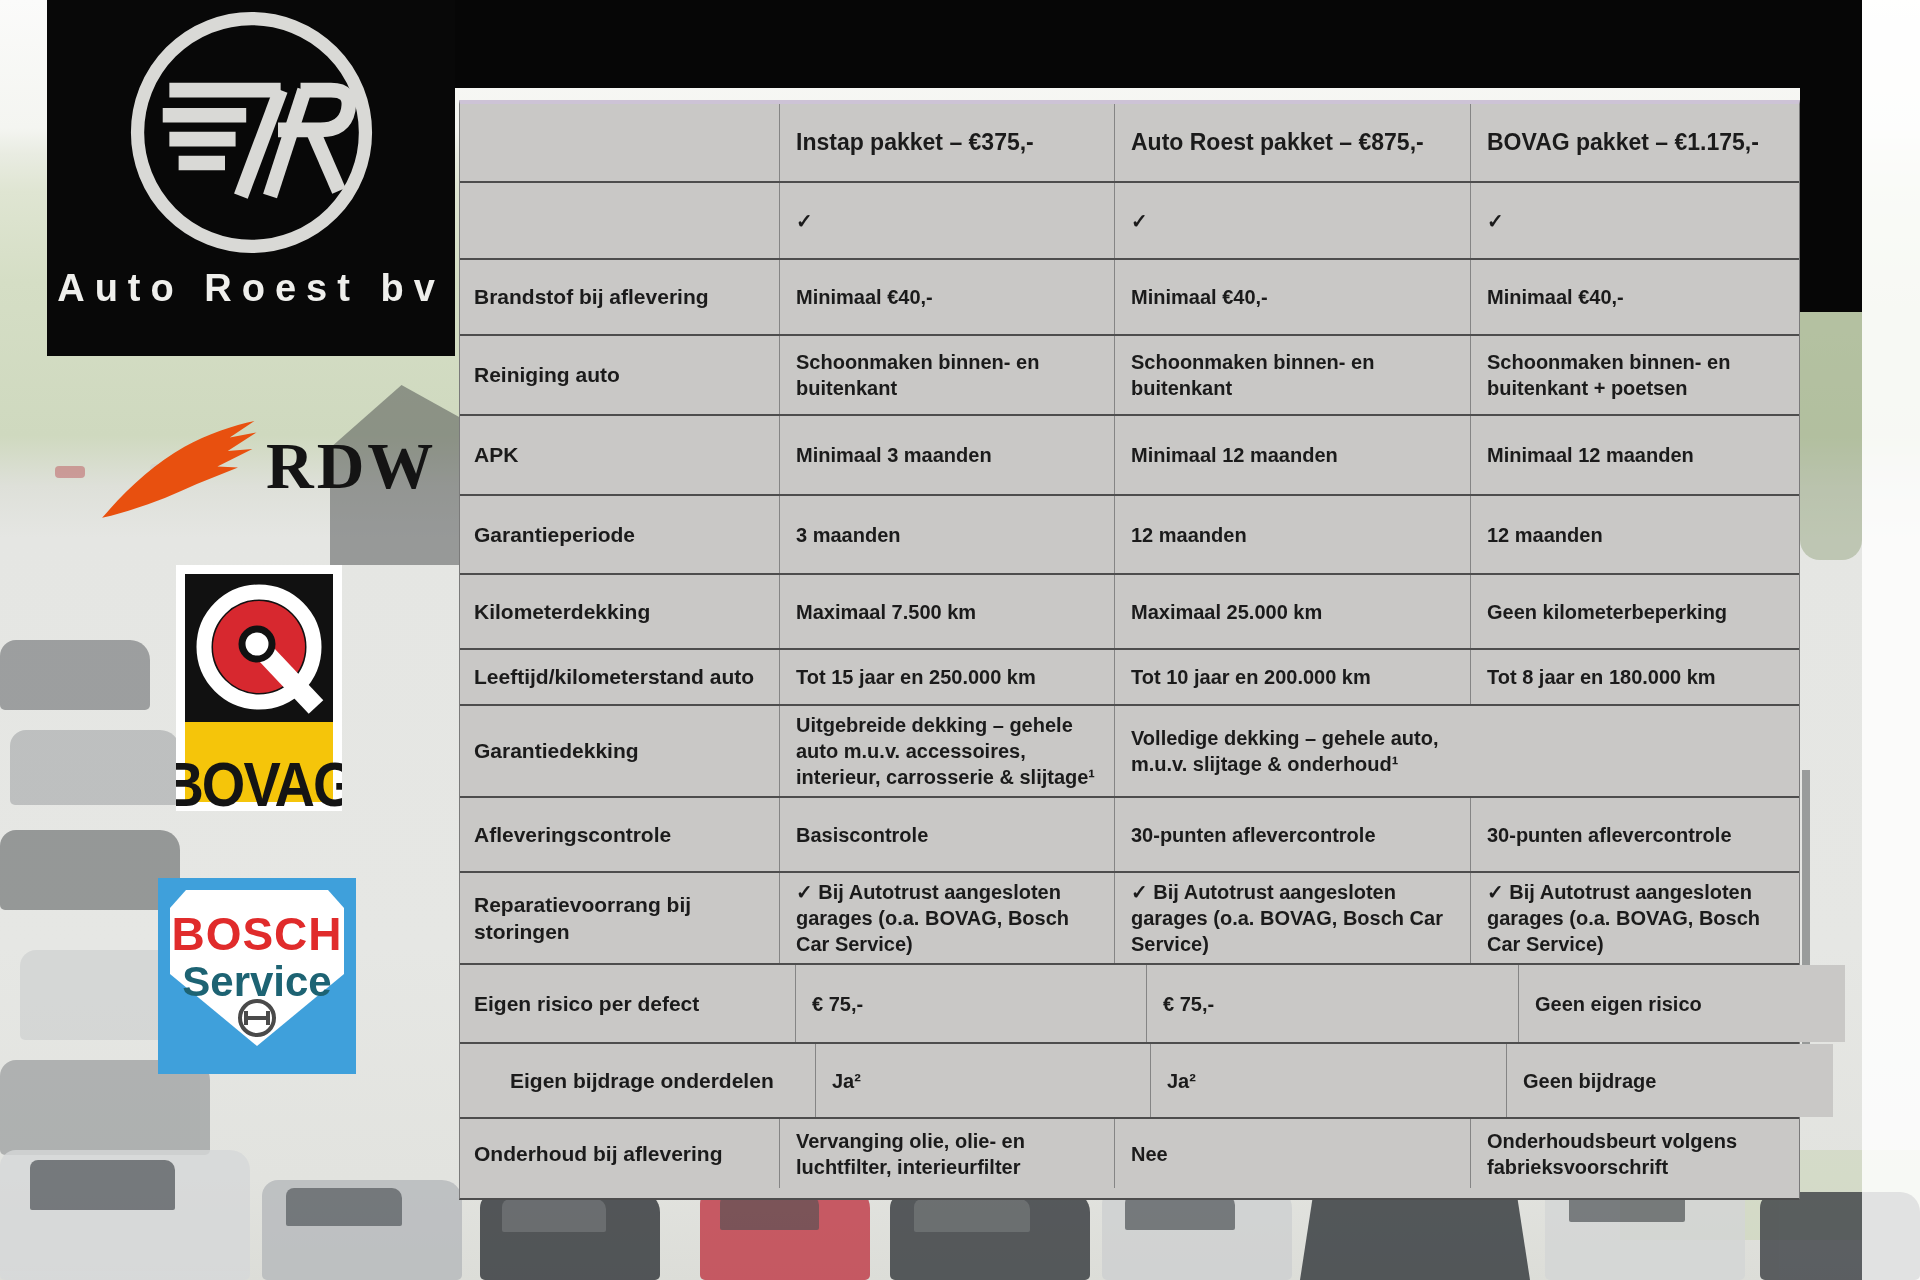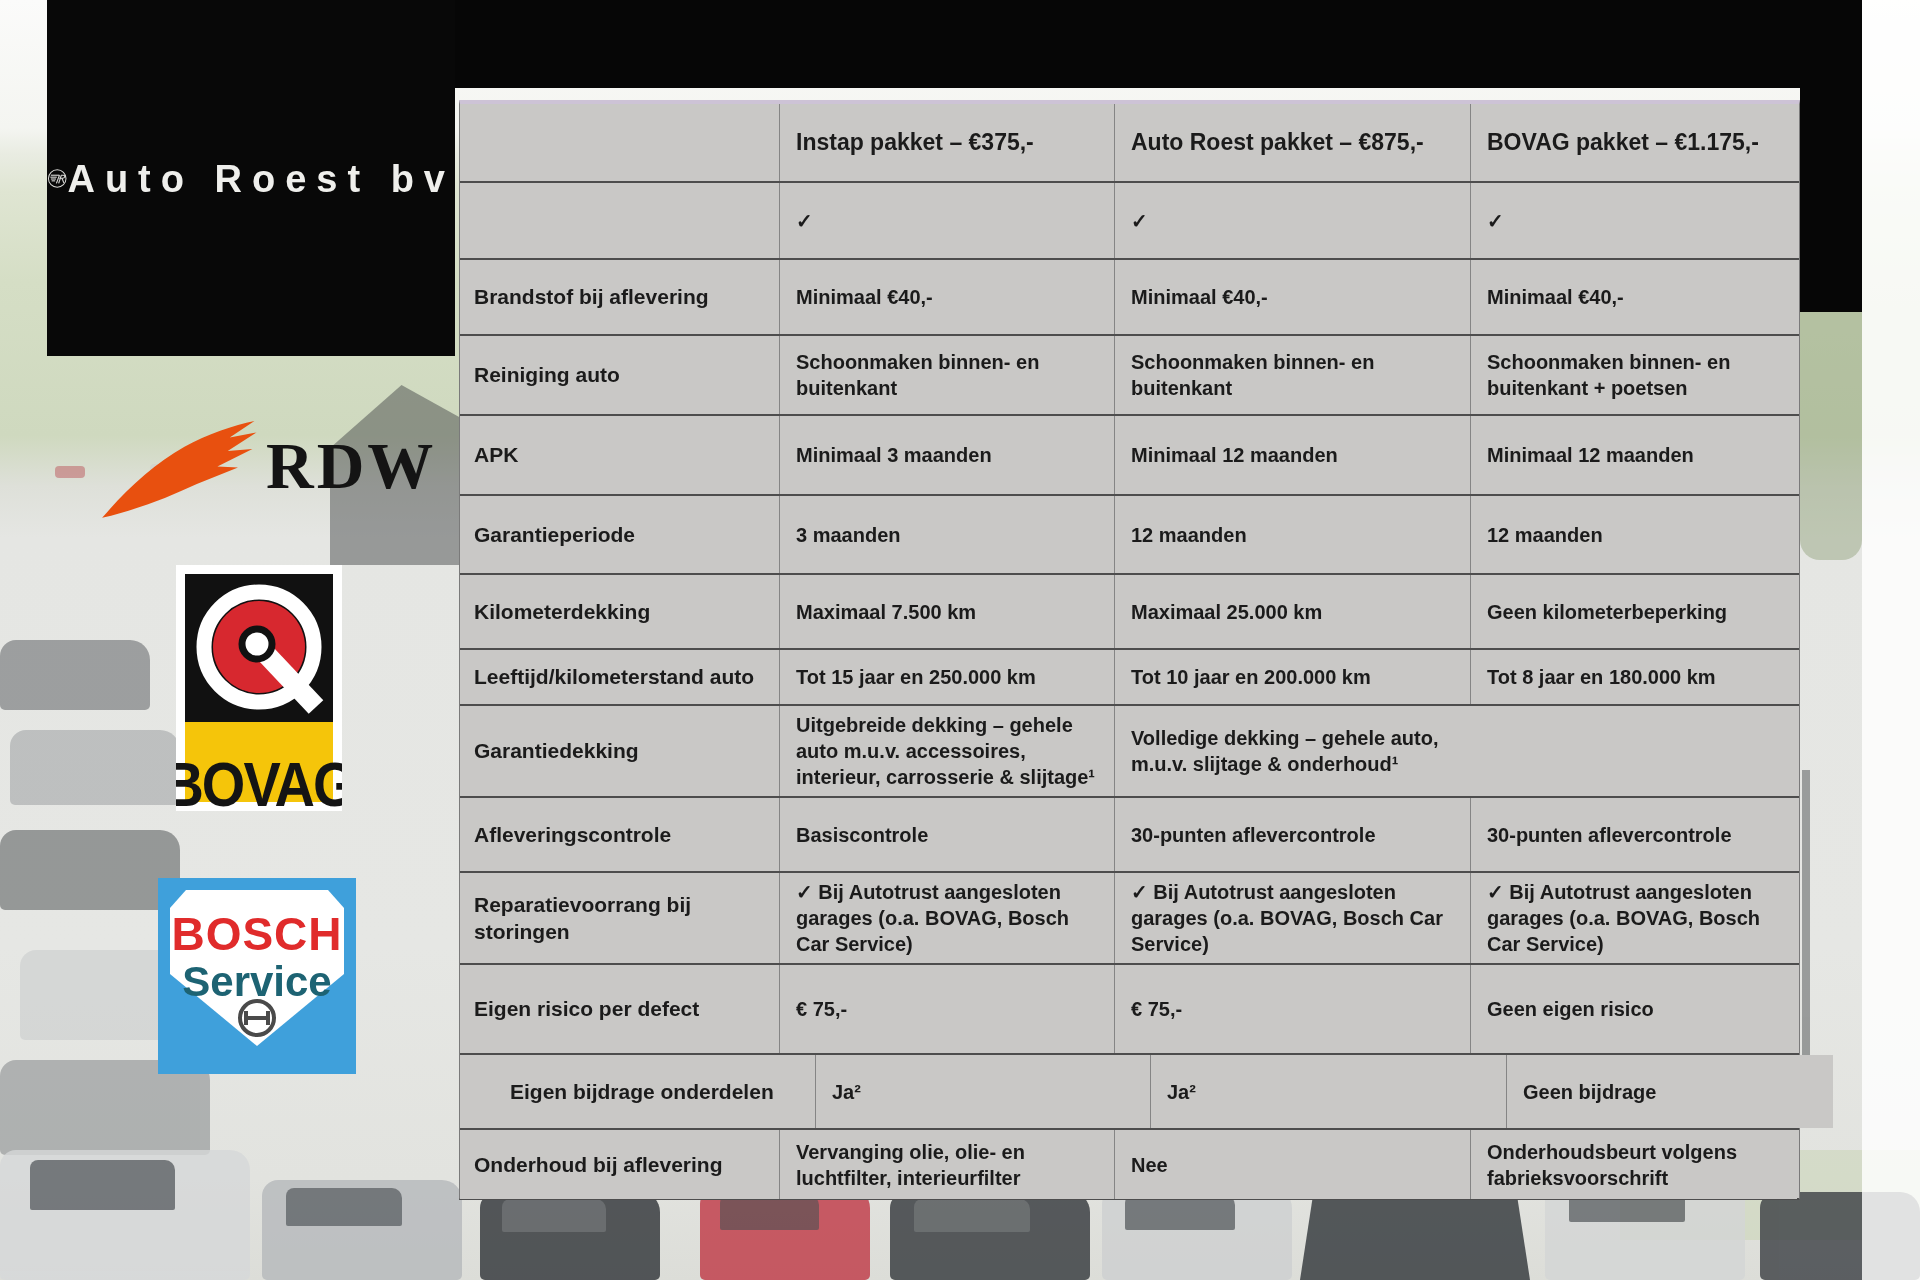--- a/index.html
+++ b/index.html
@@ -15,21 +15,21 @@
   
   .photo-soft{position:absolute;inset:0;opacity:.45;}
   .photo-strong{position:absolute;inset:0;opacity:.8;}
   .ph{position:absolute;}
   .car{border-radius:16px 20px 5px 5px;}
   .car .win{position:absolute;left:12%;top:8%;width:58%;height:38%;border-radius:8px 10px 2px 2px;opacity:.8;}
   .rightwash{position:absolute;top:0;right:0;width:58px;height:1280px;background:rgba(255,255,255,.82);}
   
   .topband{position:absolute;left:47px;top:0;width:1815px;height:88px;background:#060606;}
   .logobox{position:absolute;left:47px;top:0;width:408px;height:356px;background:#080808;
-           display:flex;flex-direction:row;align-items:center;justify-content:flex-start;}
+           display:flex;flex-direction:column;align-items:center;justify-content:flex-start;}
   .rightblock{position:absolute;left:1800px;top:0;width:62px;height:312px;background:#060606;}
   .company{color:#efefec;font-size:38px;font-weight:700;letter-spacing:10px;margin-top:2px;white-space:nowrap;}
   
   .rdw{position:absolute;left:98px;top:412px;width:330px;height:110px;}
   .rdw-text{position:absolute;left:168px;top:16px;color:#141414;font-family:"Liberation Serif",serif;
             font-size:66px;font-weight:600;letter-spacing:3px;}
   .bovag{position:absolute;left:176px;top:565px;}
   .bosch{position:absolute;left:158px;top:878px;}
   
   .table{position:absolute;left:459px;top:100px;width:1341px;height:1100px;
@@ -201,21 +201,21 @@
         <div class="cell">Basiscontrole</div>
         <div class="cell">30-punten aflevercontrole</div>
         <div class="cell">30-punten aflevercontrole</div>
       </div>
       <div class="trow" style="height: 92px;">
         <div class="cell lab">Reparatievoorrang bij storingen</div>
         <div class="cell">✓ Bij Autotrust aangesloten garages (o.a. BOVAG, Bosch Car Service)</div>
         <div class="cell">✓ Bij Autotrust aangesloten garages (o.a. BOVAG, Bosch Car Service)</div>
         <div class="cell">✓ Bij Autotrust aangesloten garages (o.a. BOVAG, Bosch Car Service)</div>
       </div>
-      <div class="trow" style="height: 90px;">
+      <div class="trow" style="height: 79px; gap: 16px;">
         <div class="cell lab">Eigen risico per defect</div>
         <div class="cell">€ 75,-</div>
         <div class="cell">€ 75,-</div>
         <div class="cell">Geen eigen risico</div>
       </div>
       <div class="trow" style="height: 75px; padding-left: 36px;">
         <div class="cell lab">Eigen bijdrage onderdelen</div>
         <div class="cell">Ja²</div>
         <div class="cell">Ja²</div>
         <div class="cell">Geen bijdrage</div>

